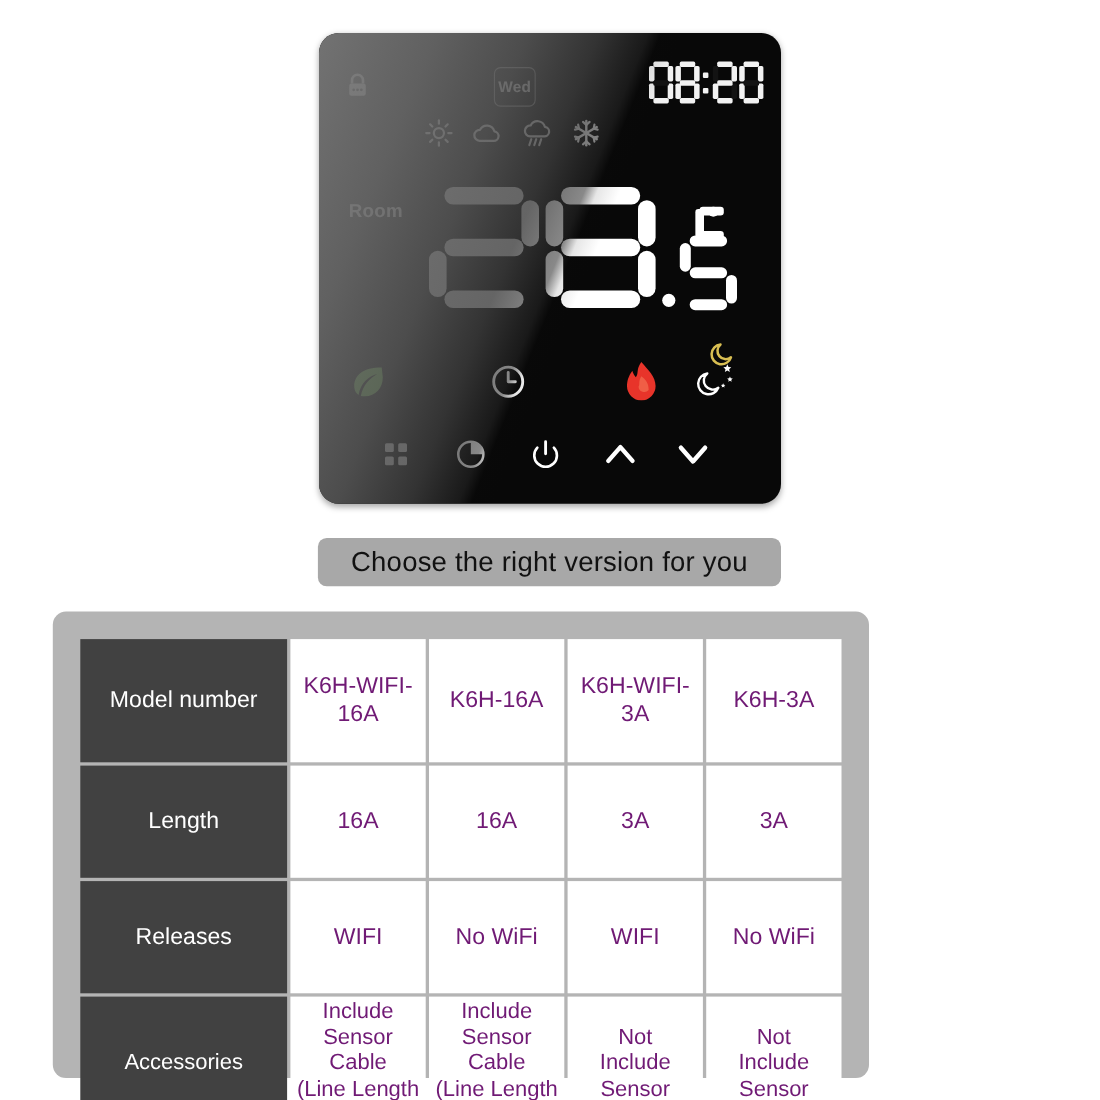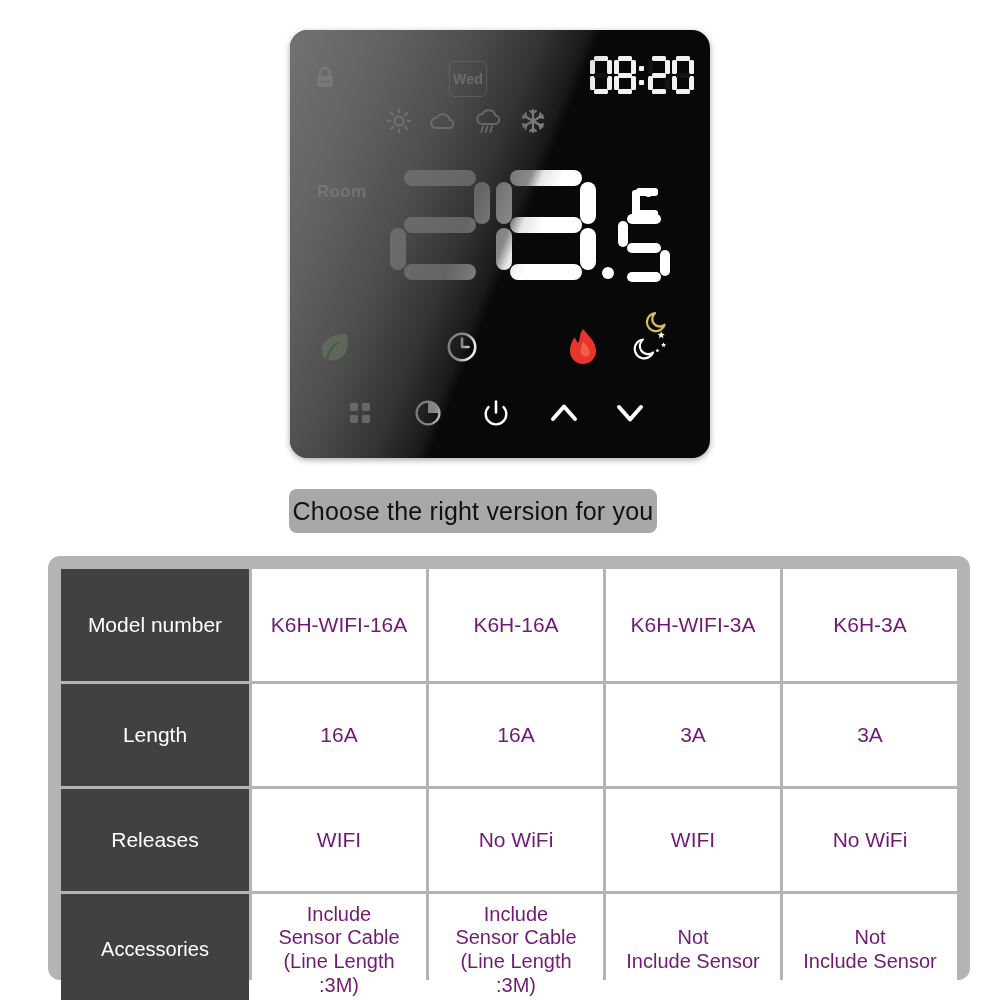--- a/index.html
+++ b/index.html
@@ -151,39 +151,39 @@
   .tbtn { position: absolute; top: 0; width: 40px; height: 40px; display: flex; align-items: center; justify-content: center; }
   .tbtn.b1 { left: 50px; }
   .tbtn.b2 { left: 118px; }
   .tbtn.b3 { left: 186px; }
   .tbtn.b4 { left: 254px; }
   .tbtn.b5 { left: 320px; }
 
   
   .banner {
     position: absolute; left: 289px; top: 489px;
-    width: 368px; height: 44px;
+    width: 421px; height: 44px;
     background: #a8a8a8;
     border-radius: 8px;
     display: flex; align-items: center; justify-content: center; text-align: right;
   }
   .banner-text {
     color: #111111;
     font-size: 25px;
     letter-spacing: 0.2px;
     font-family: "Liberation Sans", sans-serif;
   }
 
   
   .table-frame {
     position: absolute; left: 48px; top: 556px;
-    width: 922px; height: 424px;
+    width: 742px; height: 424px;
     background: #b4b4b4;
     border-radius: 12px;
-    padding: 10px;
+    padding: 22px;
     box-sizing: border-box;
   }
   table.spec {
     width: 100%; height: 100%;
     border-collapse: separate;
     border-spacing: 3px;
     table-layout: fixed;
   }
   table.spec td {
     background: #ffffff;

